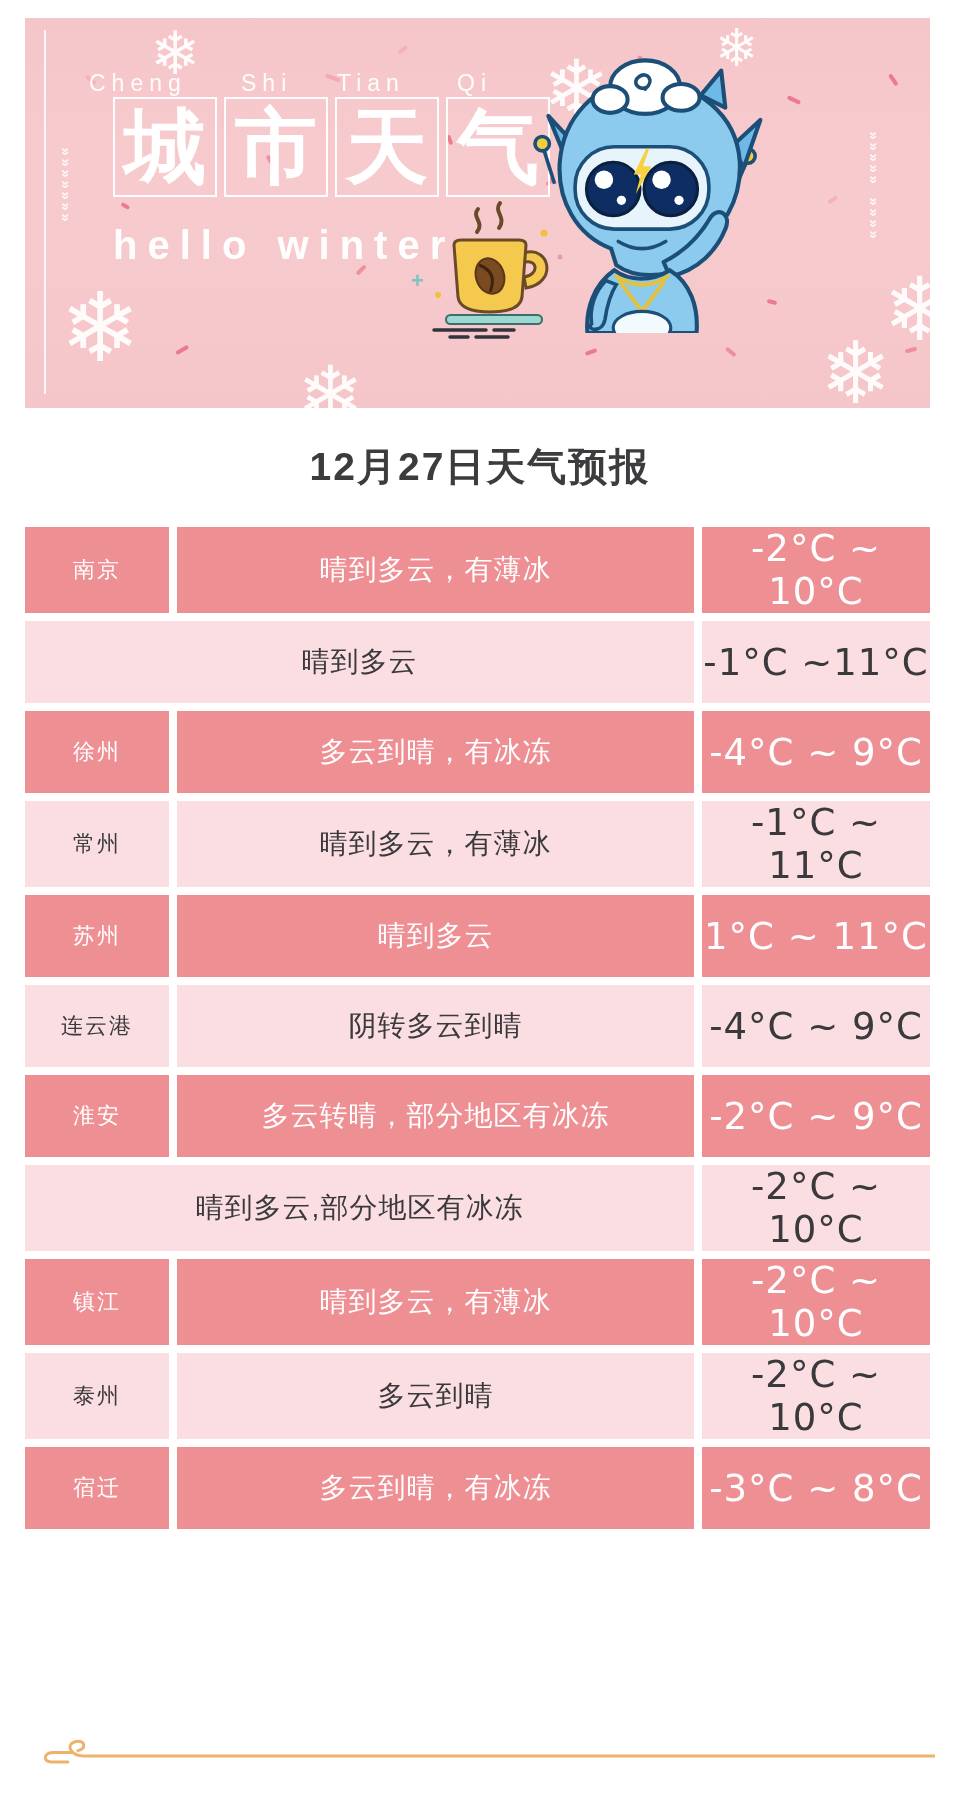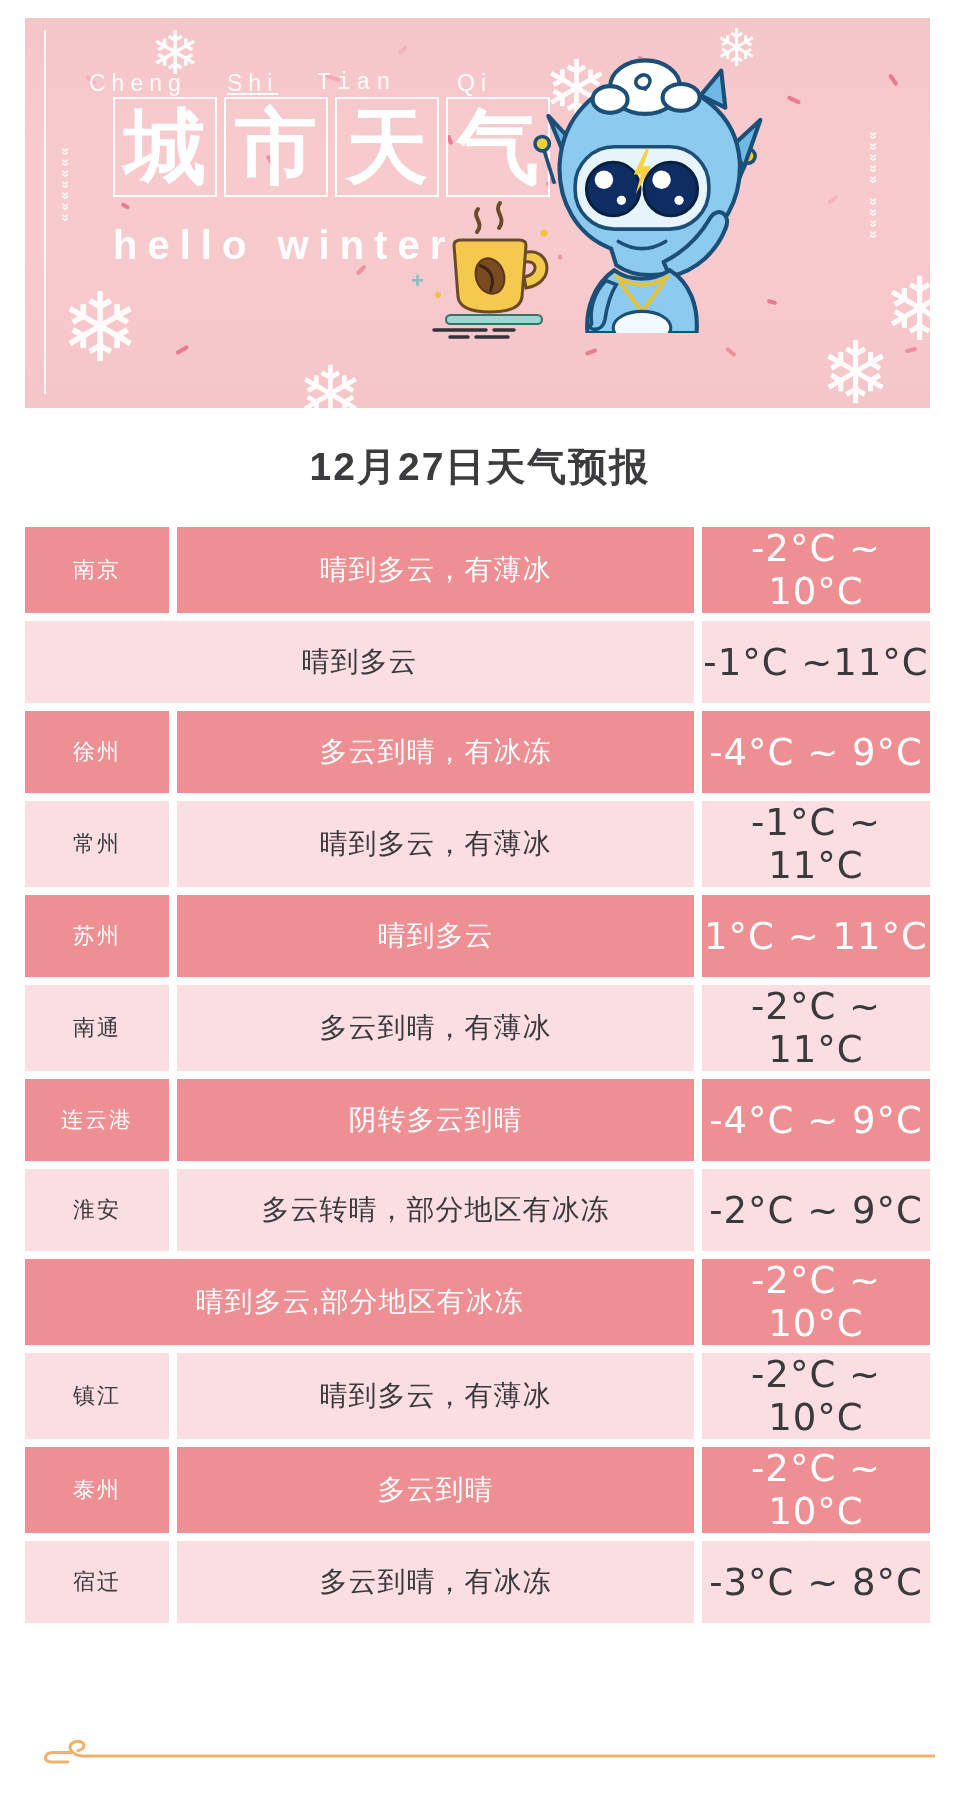--- a/index.html
+++ b/index.html
@@ -114,22 +114,22 @@
         <div class="chev-stack" style="left: 842px; top: 178px;">
           <b>«</b>
           <b>«</b>
           <b>«</b>
           <b>«</b>
         </div>
       </div>
 
     <div class="pinyin-row">
       <span style="left:64px;">Cheng</span>
-      <span style="left:202px;text-decoration:underline;">Shi</span>
-      <span style="left:292px;font-family:Liberation Mono, monospace;">Tian</span>
+      <span style="left:216px;">Shi</span>
+      <span style="left:312px;">Tian</span>
       <span style="left:432px;">Qi</span>
     </div>
 
     <div class="char-boxes">
       <div class="char-box">
           <span>城</span>
         </div>
       <div class="char-box">
           <span>市</span>
         </div>
@@ -261,31 +261,20 @@
     </div>
     <div class="cell weather-cell">
       <span class="weather-text">晴到多云</span>
     </div>
     <div class="cell temp-cell">
       <span class="temp-text">1°C ~ 11°C</span>
     </div>
   </div>
       <div class="row">
     <div class="cell city-cell">
-      <span class="city-text">南通</span>
-    </div>
-    <div class="cell weather-cell">
-      <span class="weather-text">多云到晴，有薄冰</span>
-    </div>
-    <div class="cell temp-cell">
-      <span class="temp-text">-2°C ~ 11°C</span>
-    </div>
-  </div>
-      <div class="row">
-    <div class="cell city-cell">
       <span class="city-text">连云港</span>
     </div>
     <div class="cell weather-cell">
       <span class="weather-text">阴转多云到晴</span>
     </div>
     <div class="cell temp-cell">
       <span class="temp-text">-4°C ~ 9°C</span>
     </div>
   </div>
       <div class="row">

